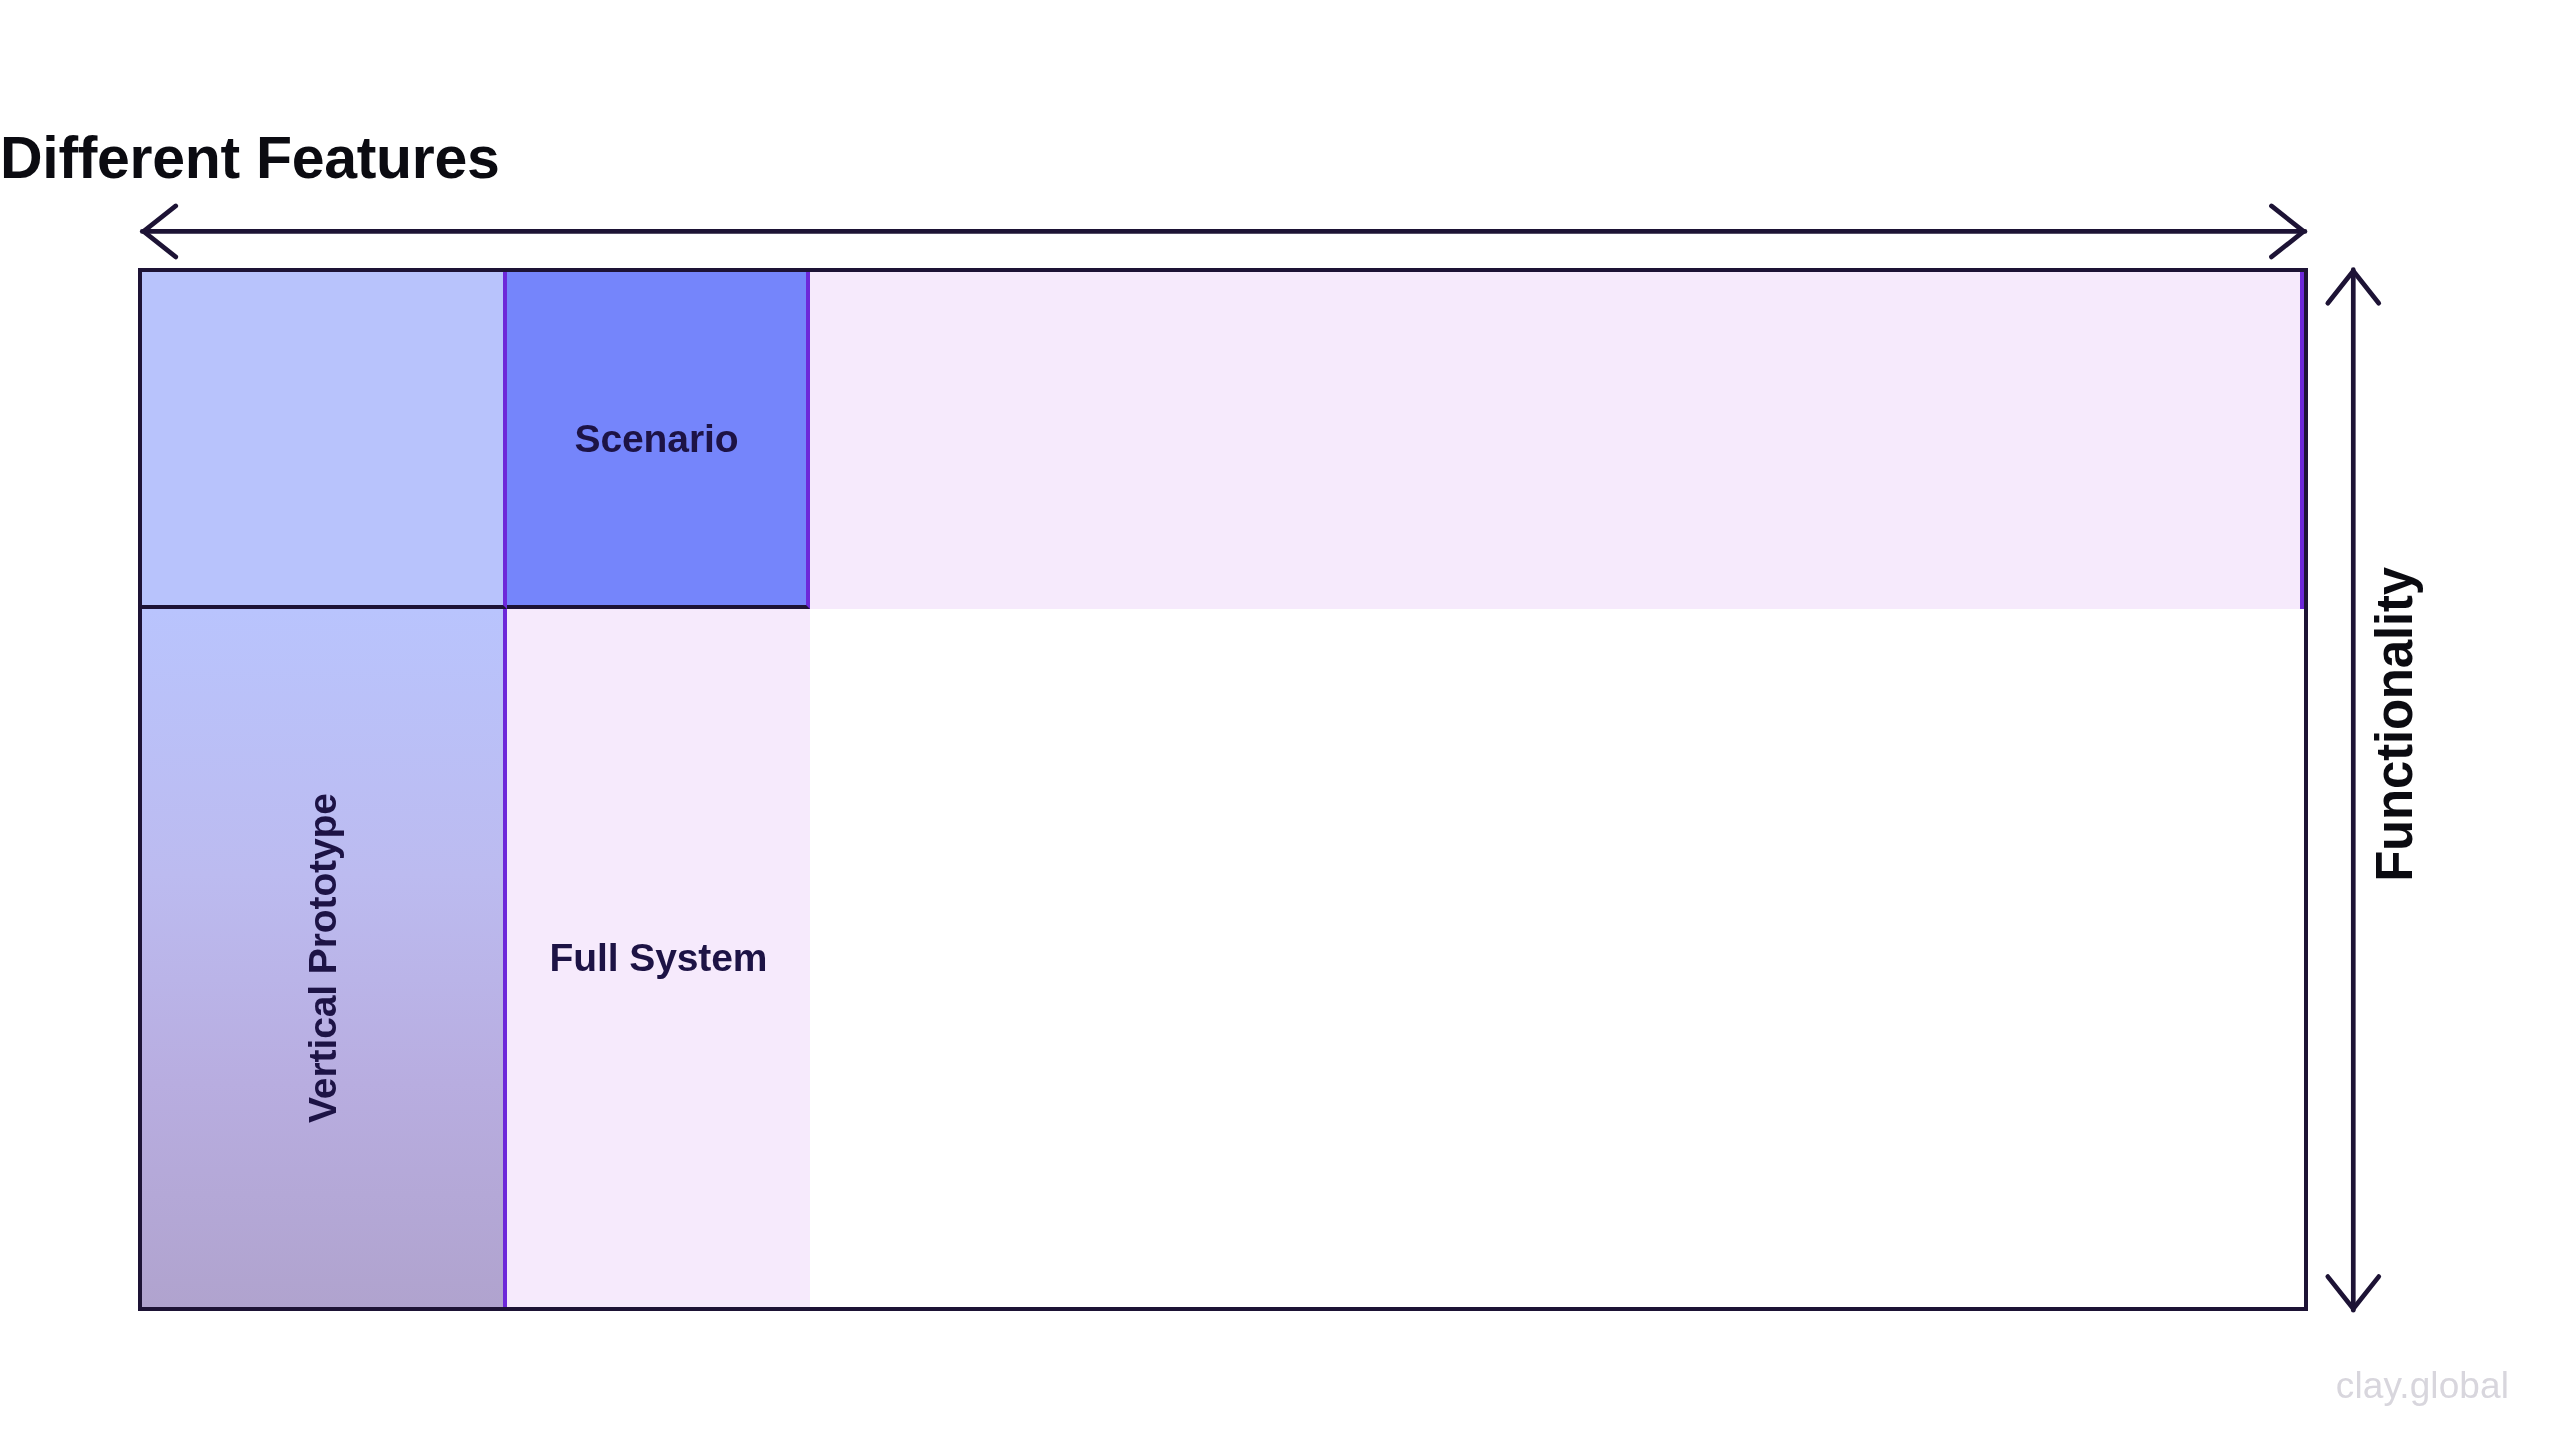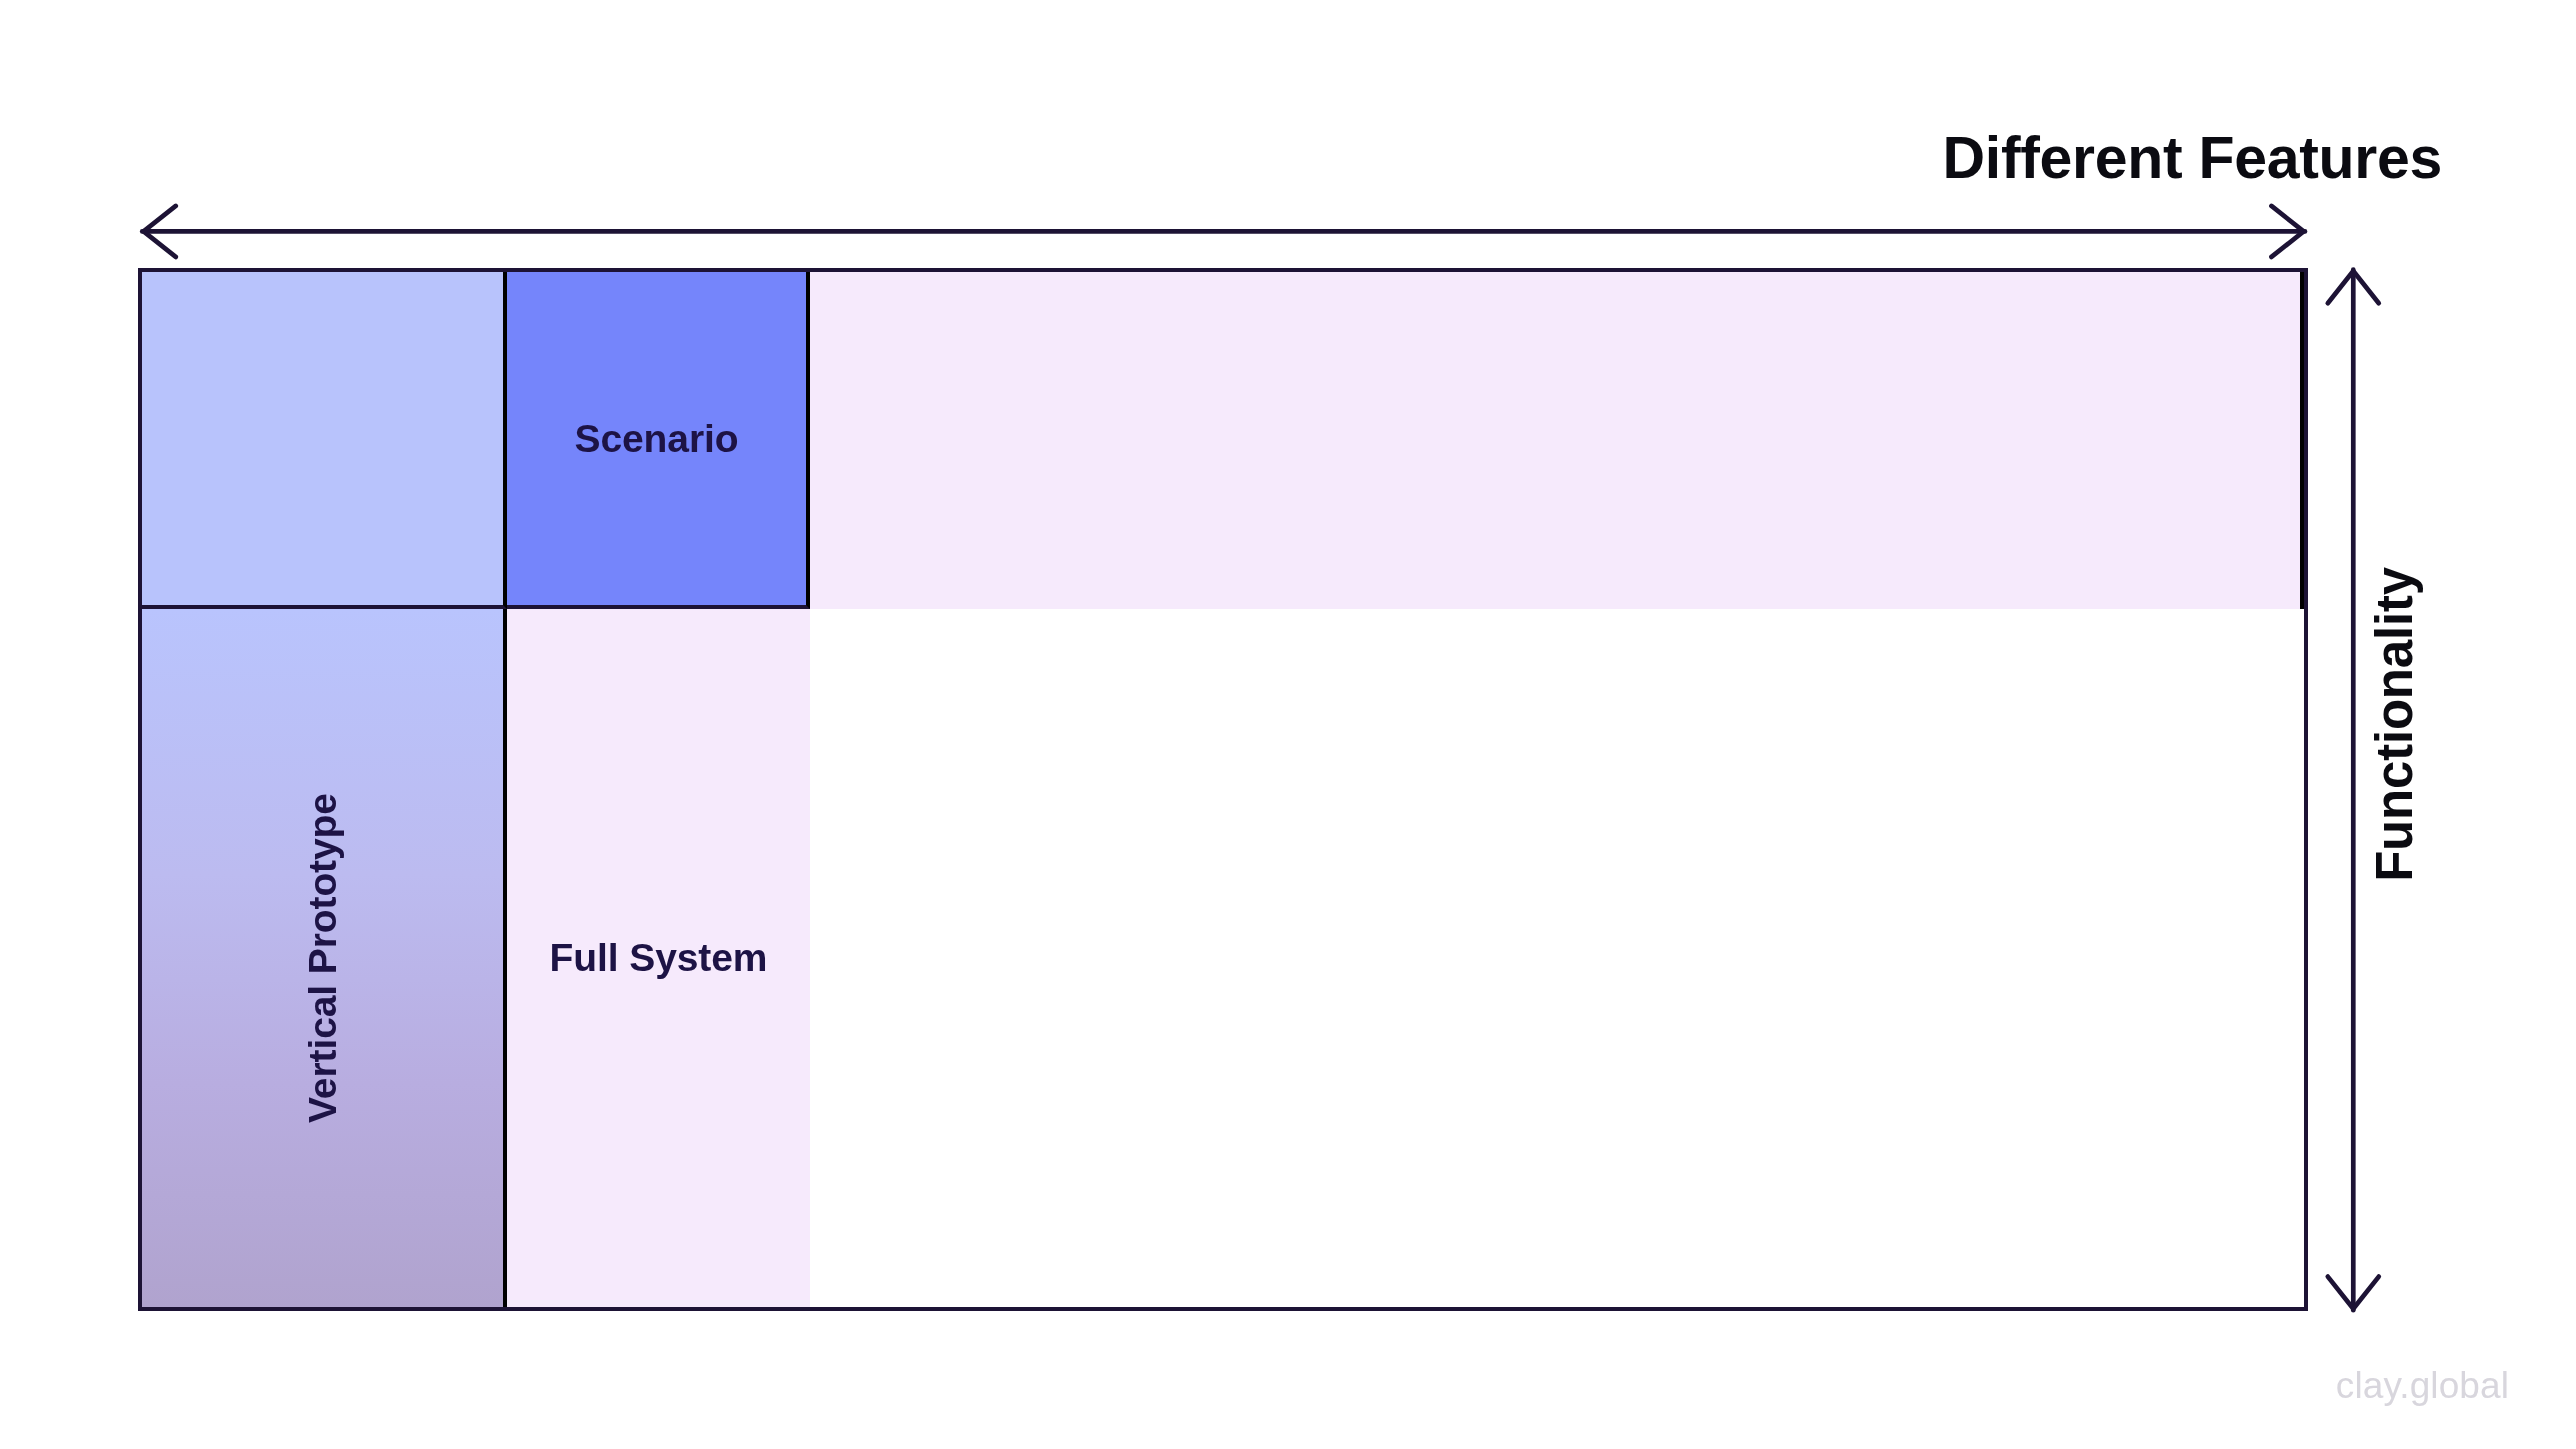--- a/index.html
+++ b/index.html
@@ -23,21 +23,21 @@
     width: 2576px;
     height: 1449px;
   }
 
   
   .diagram-title {
     position: absolute;
     left: 0;
     top: 124px;
     width: 2442px;
-    text-align: right;
+    text-align: left;
     font-size: 59px;
     font-weight: 700;
     letter-spacing: -0.3px;
     color: #0b0b11;
     white-space: nowrap;
   }
 
   
   .axis-arrows {
     position: absolute;
@@ -73,21 +73,21 @@
 
   .cell-label {
     font-size: 39px;
     font-weight: 700;
     color: #1d1345;
     letter-spacing: -0.1px;
     white-space: nowrap;
   }
 
   
-  .bdr-r { border-right: 4px solid #000000; }
+  .bdr-r { border-right: 4px solid #6d28d9; }
   .bdr-b { border-bottom: 4px solid #1d1335; }
 
   
   .cell-blank-top      { background: #b8c3fc; }
   .cell-scenario       { background: #7585fb; }
   .cell-horizontal     { background: linear-gradient(90deg, #b9c4fd 0%, #bcc0f7 24%, #bcb6ea 55%, #b7a9d8 82%, #b3a4d2 100%); }
   .cell-blank-bottom   { background: #f6eafc; }
   .cell-vertical       { background: linear-gradient(180deg, #b9c4fd 0%, #bcbbf0 38%, #b8ade0 68%, #b0a3ce 100%); }
   .cell-full           { background: #f6eafc; }
 

